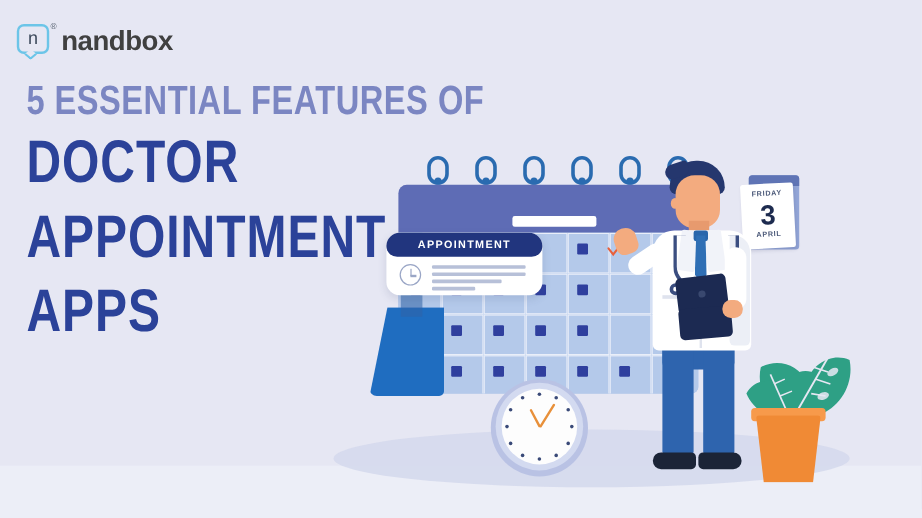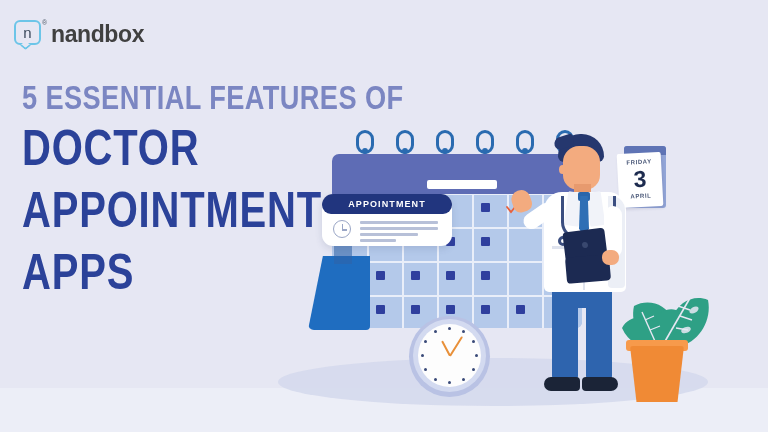--- a/index.html
+++ b/index.html
@@ -35,21 +35,21 @@
   }
   .logo-reg{
     position:absolute;left:28px;top:-1px;font-size:7px;color:#55606e;line-height:1;
   }
   .logo-word{
     margin-left:10px;margin-top:1px;
     font-size:23px;letter-spacing:-0.4px;color:#404040;font-weight:700;
   }
 
   
-  .headline{position:absolute;left:22px;top:77px;width:370px;}
+  .headline{position:absolute;left:22px;top:64px;width:370px;}
   .hl-line{
     font-family:"Liberation Sans Narrow","Liberation Sans", sans-serif;
     font-weight:bold;text-transform:uppercase;
     transform:scaleX(.80);transform-origin:left center;
     white-space:nowrap;
   }
   .hl-1{font-size:34px;line-height:40px;color:#7b86c2;letter-spacing:.5px;}
   .hl-2{font-size:50px;line-height:62px;color:#2b4299;letter-spacing:1px;}
   .hl-3{font-size:50px;line-height:62px;color:#2b4299;letter-spacing:1px;}
   .hl-4{font-size:50px;line-height:62px;color:#2b4299;letter-spacing:1px;}

